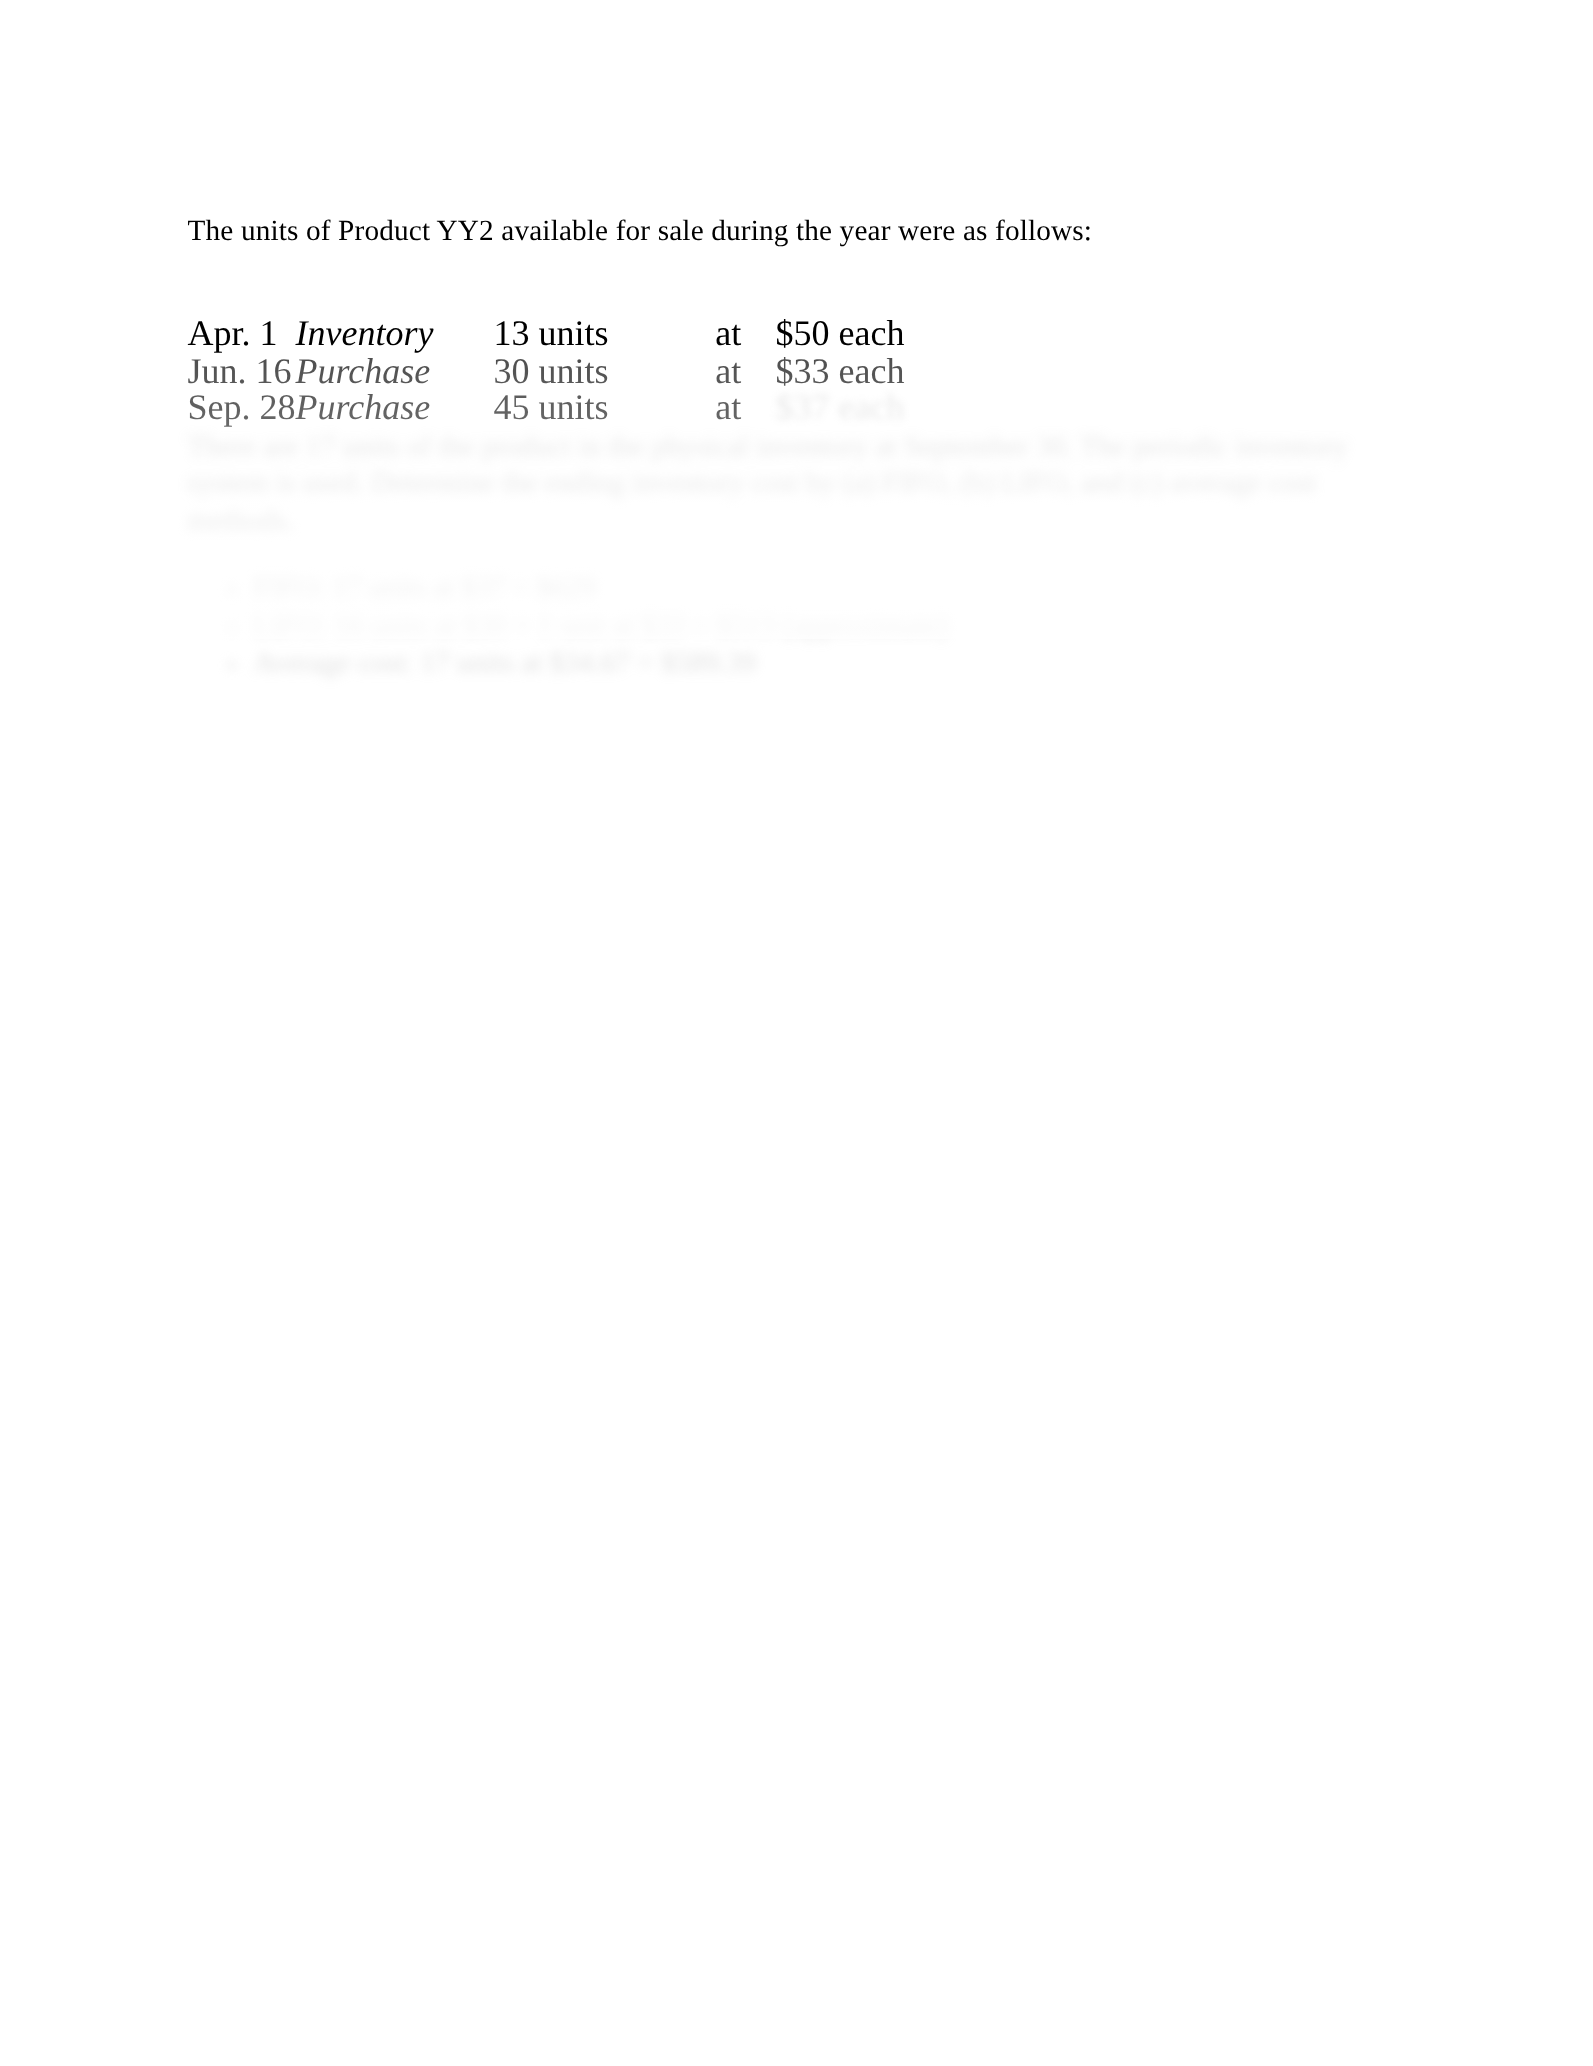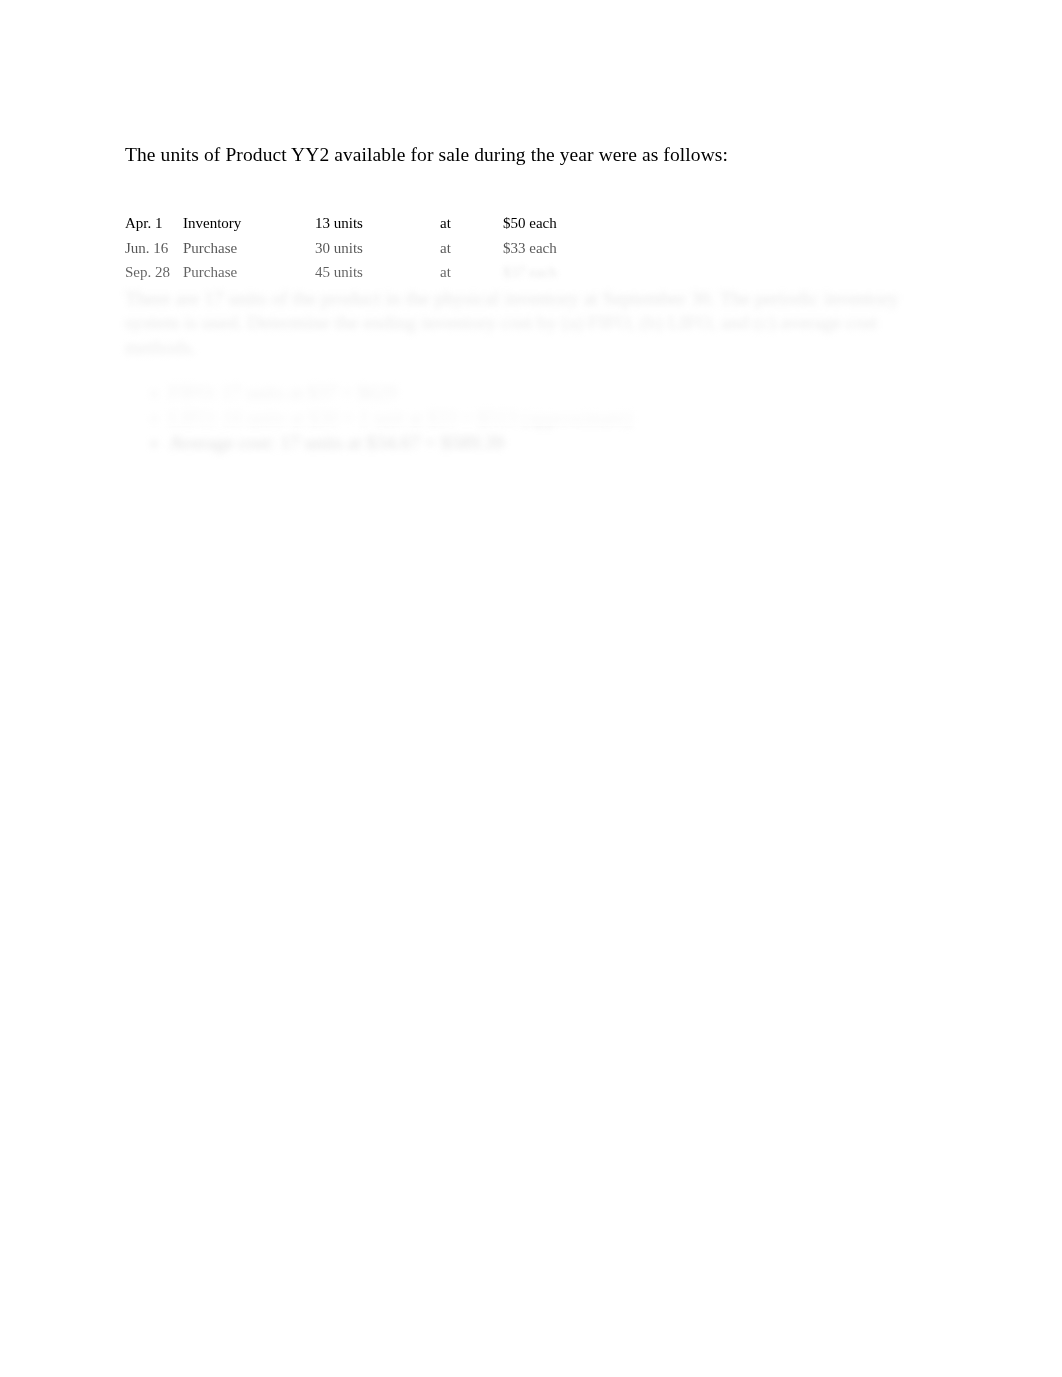--- a/index.html
+++ b/index.html
@@ -45,27 +45,27 @@
     border-collapse: collapse;
     font-size: 19.5px;
     line-height: 24.5px;
     table-layout: fixed;
   }
   .inv-table td {
     padding: 0;
     margin: 0;
     white-space: pre;
     vertical-align: baseline;
-    font-size: 15px;
+    font-size: 24px;
     line-height: 24.5px;
   }
   .col-date    { width: 58px; }
-  .col-desc    { width: 132px; }
+  .col-desc    { width: 132px; font-style: italic; }
   .col-units   { width: 125px; }
-  .col-at      { width: 63px; }
+  .col-at      { width: 63px; text-align: center; }
   .col-price   { width: 200px; }
 
   
   .row-1 { opacity: 1; }
   .row-2 { opacity: 1; }
   .row-3 { opacity: 1; }
 
   
   .faded-price {
     color: #c9c9c9;

